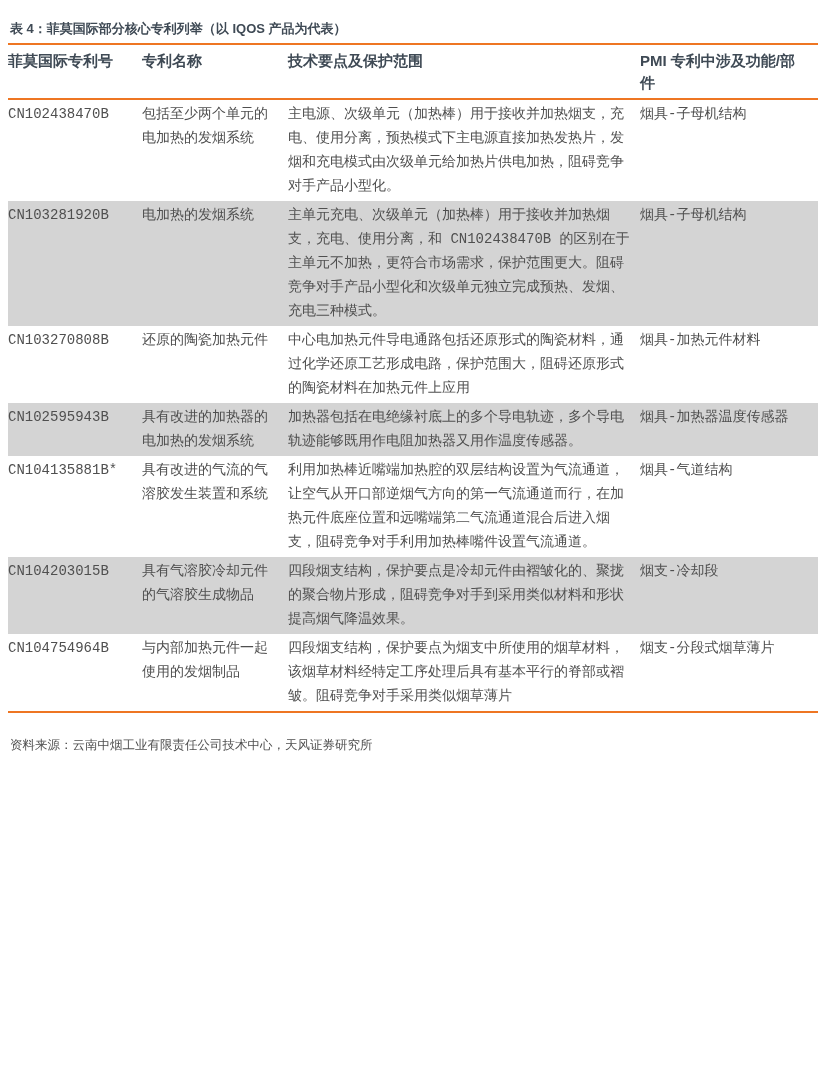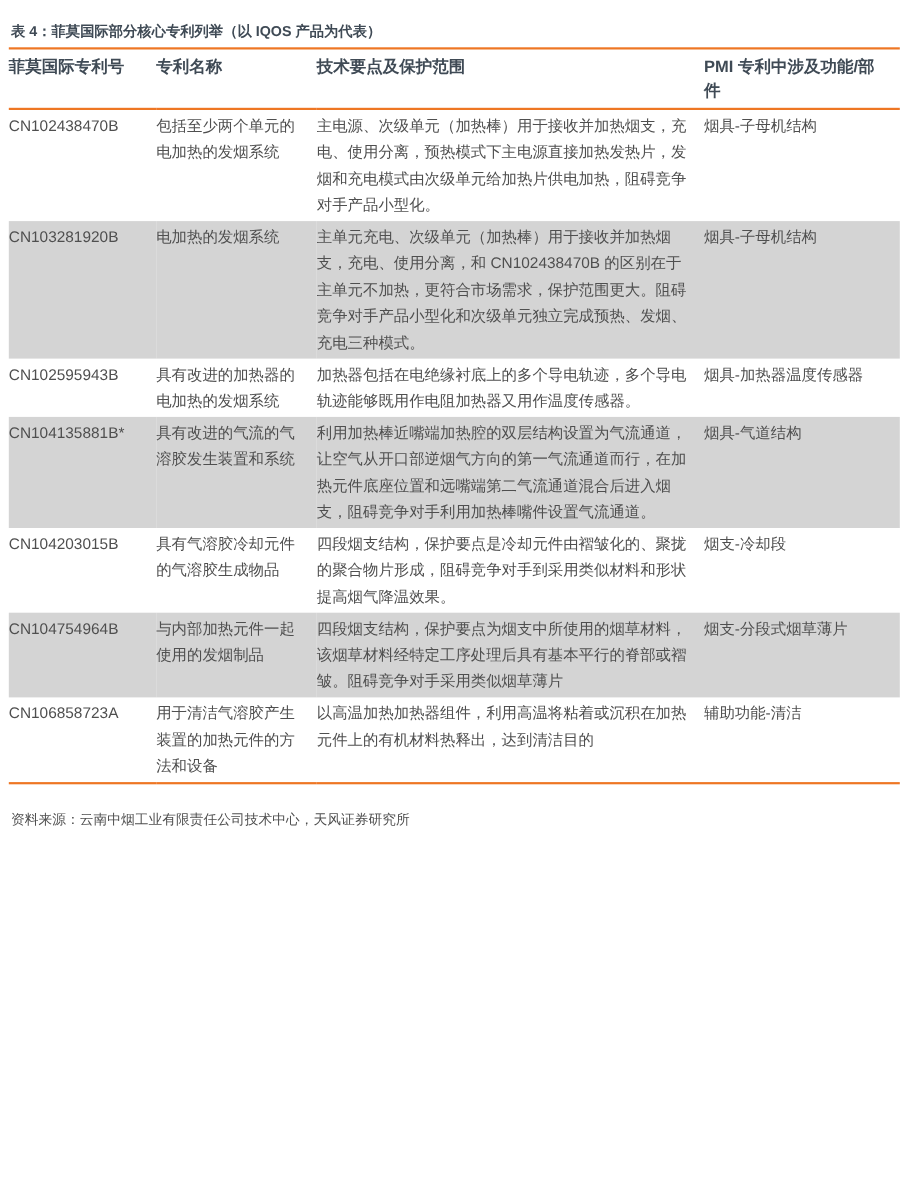--- a/index.html
+++ b/index.html
@@ -23,21 +23,21 @@
   table.patents{
     border-collapse:collapse;table-layout:fixed;width:810px;
   }
   table.patents thead th{
     text-align:left;vertical-align:top;
     font-size:15px;font-weight:bold;color:var(--head);
     line-height:22px;padding:5px 12px 4px 0;
     border-bottom:2px solid var(--accent);
     margin-left:34px;
   }
-  table.patents tbody{border-bottom:2px solid var(--accent);}
+  table.patents tbody{border-bottom:2px solid var(--accent);font-family:Liberation Mono, monospace;}
   table.patents tbody td{
     vertical-align:top;font-size:14px;line-height:24px;
     color:var(--body);padding:2px 8px 3px 0;
     word-break:break-all;overflow-wrap:anywhere;
   }
   table.patents tbody tr:nth-child(even){background:var(--alt);}
   td.c-no{color:var(--num);font-size:14px;word-break:normal;}
   td.c-name{padding-right:24px;}
   td.c-func{padding-right:4px;}
   .source{
@@ -75,20 +75,26 @@
     <td class="c-func">烟具-子母机结构</td>
   </tr>
 
   <tr class="data-row">
     <td class="c-no">CN103281920B</td>
     <td class="c-name">电加热的发烟系统</td>
     <td class="c-detail">主单元充电、次级单元（加热棒）用于接收并加热烟支，充电、使用分离，和 CN102438470B 的区别在于主单元不加热，更符合市场需求，保护范围更大。阻碍竞争对手产品小型化和次级单元独立完成预热、发烟、充电三种模式。</td>
     <td class="c-func">烟具-子母机结构</td>
   </tr>
 
+  <tr class="data-row">
+    <td class="c-no">CN103270808B</td>
+    <td class="c-name">还原的陶瓷加热元件</td>
+    <td class="c-detail">中心电加热元件导电通路包括还原形式的陶瓷材料，通过化学还原工艺形成电路，保护范围大，阻碍还原形式的陶瓷材料在加热元件上应用</td>
+    <td class="c-func">烟具-加热元件材料</td>
+  </tr>
 
   <tr class="data-row">
     <td class="c-no">CN102595943B</td>
     <td class="c-name">具有改进的加热器的电加热的发烟系统</td>
     <td class="c-detail">加热器包括在电绝缘衬底上的多个导电轨迹，多个导电轨迹能够既用作电阻加热器又用作温度传感器。</td>
     <td class="c-func">烟具-加热器温度传感器</td>
   </tr>
 
 
 
@@ -106,24 +112,18 @@
     <td class="c-func">烟支-冷却段</td>
   </tr>
 
   <tr class="data-row">
     <td class="c-no">CN104754964B</td>
     <td class="c-name">与内部加热元件一起使用的发烟制品</td>
     <td class="c-detail">四段烟支结构，保护要点为烟支中所使用的烟草材料，该烟草材料经特定工序处理后具有基本平行的脊部或褶皱。阻碍竞争对手采用类似烟草薄片</td>
     <td class="c-func">烟支-分段式烟草薄片</td>
   </tr>
 
-  <tr class="data-row">
-    <td class="c-no">CN106858723A</td>
-    <td class="c-name">用于清洁气溶胶产生装置的加热元件的方法和设备</td>
-    <td class="c-detail">以高温加热加热器组件，利用高温将粘着或沉积在加热元件上的有机材料热释出，达到清洁目的</td>
-    <td class="c-func">辅助功能-清洁</td>
-  </tr>
 </tbody>
   </table>
 
   <div class="source">资料来源：云南中烟工业有限责任公司技术中心，天风证券研究所</div>
 
 </div>
 
 </body></html>

